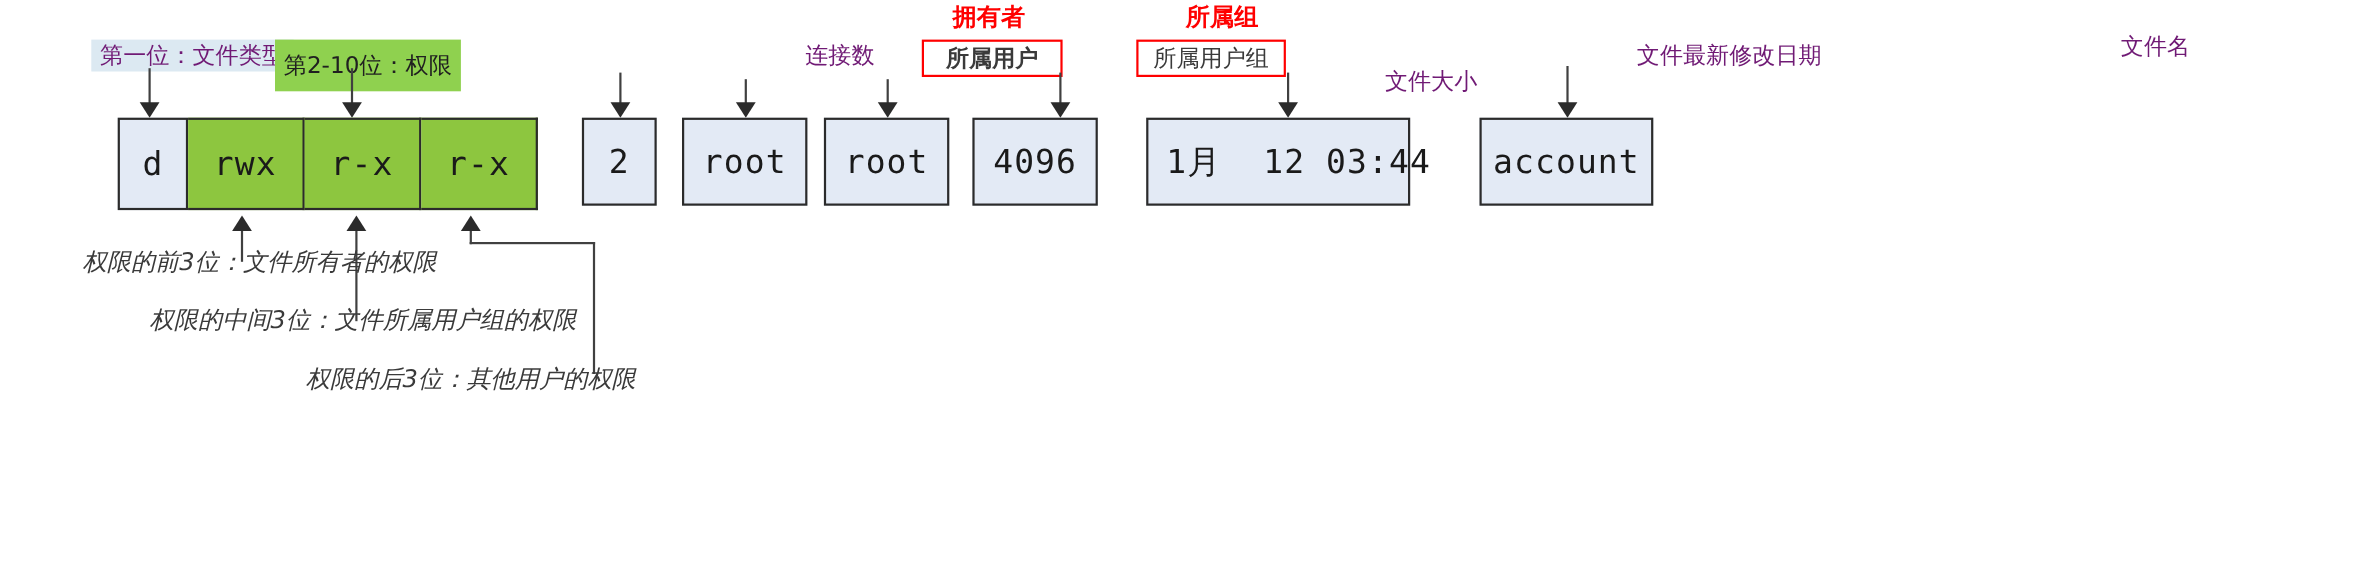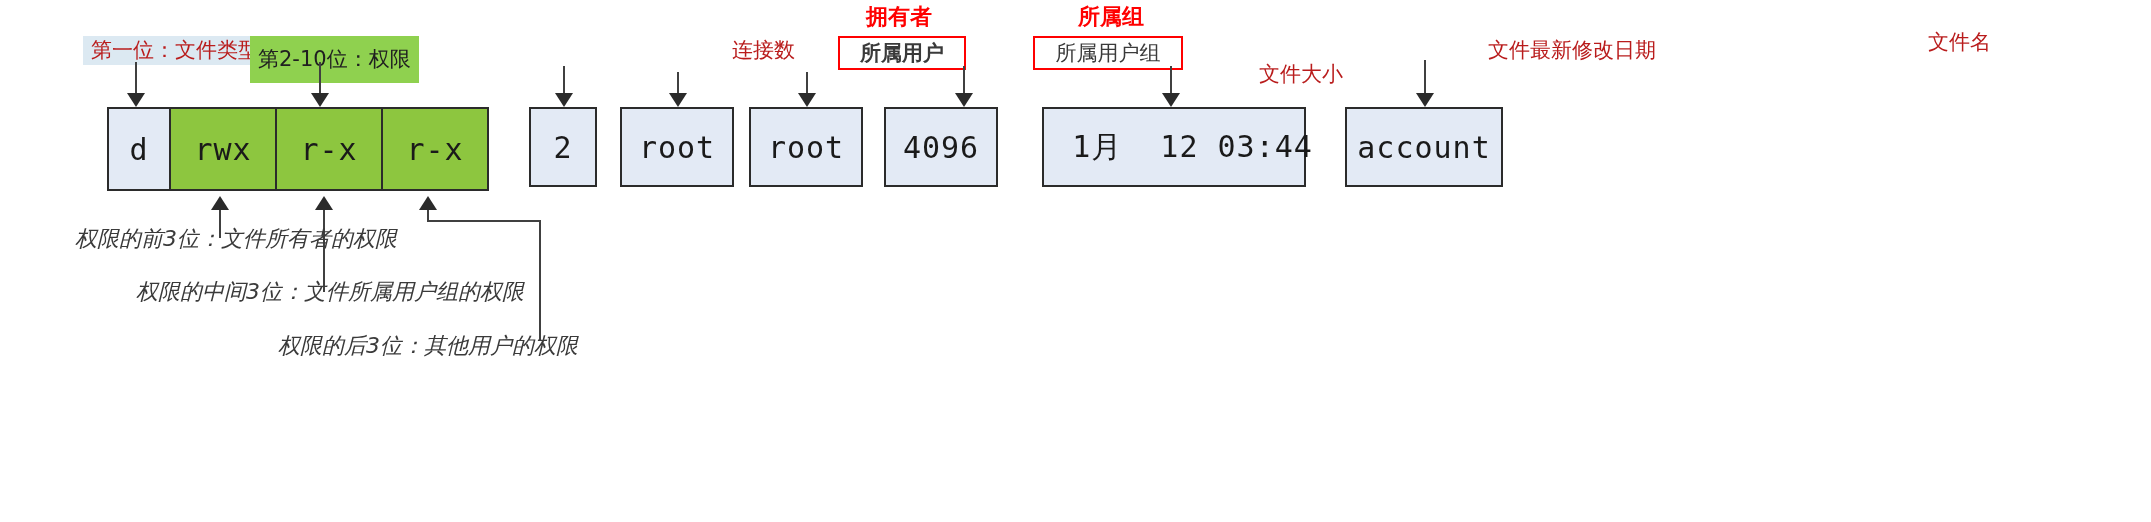--- a/index.html
+++ b/index.html
@@ -8,21 +8,21 @@
     font-family:"Liberation Sans","DejaVu Sans",sans-serif;
     overflow:hidden;
   }
   .stage{position:absolute;left:0;top:0;width:2151px;height:522px;}
 
   
   .abs{position:absolute;box-sizing:border-box;}
 
   
   .caption{
-    font-size:21px;color:#b91c1c;white-space:nowrap;
+    font-size:21px;color:#701a75;white-space:nowrap;
     font-family:"DejaVu Sans","Liberation Sans",sans-serif;
     line-height:1;
   }
   .caption.hl-blue{background:#dce9f2;padding:4px 8px;}
   .caption.hl-green{background:#8fd14f;padding:13px 8px;color:#202020;}
 
   .caption-red{
     font-size:22px;color:#ff0000;font-weight:bold;white-space:nowrap;
     font-family:"DejaVu Sans","Liberation Sans",sans-serif;line-height:1;
   }
@@ -71,21 +71,21 @@
   <div class="abs caption hl-green" style="left:250px;top:36px;">第2-10位：权限</div>
 
   <div class="abs caption" style="left:732px;top:40px;">连接数</div>
 
   <div class="abs caption-red" style="left:866px;top:6px;">拥有者</div>
 
   <div class="abs caption-boxed" style="left:838px;top:36px;width:128px;height:34px;font-weight:bold;">所属用户</div>
 
   <div class="abs caption-red" style="left:1078px;top:6px;">所属组</div>
 
-  <div class="abs caption-boxed" style="left:1033px;top:36px;width:150px;height:34px;">所属用户组</div>
+  <div class="abs caption-boxed" style="left:1033px;top:36px;width:136px;height:34px;">所属用户组</div>
 
   <div class="abs caption" style="left:1259px;top:40px;margin-top:24px;">文件大小</div>
 
   <div class="abs caption" style="left:1488px;top:40px;">文件最新修改日期</div>
 
   <div class="abs caption" style="left:1928px;top:32px;">文件名</div>
 
   <div class="abs vline" style="left:135px;top:62px;height:33px;"></div>
   <div class="abs arrow-down" style="left:127px;top:93px;"></div>
 
@@ -118,21 +118,21 @@
   </div>
 
   <div class="abs vbox" style="left:529px;top:107px;width:68px;height:80px;">2</div>
 
   <div class="abs vbox" style="left:620px;top:107px;width:114px;height:80px;">root</div>
 
   <div class="abs vbox" style="left:749px;top:107px;width:114px;height:80px;">root</div>
 
   <div class="abs vbox" style="left:884px;top:107px;width:114px;height:80px;">4096</div>
 
-  <div class="abs vbox" style="left:1042px;top:107px;width:264px;height:80px;padding-left:37px;">1月  12 03:44</div>
+  <div class="abs vbox" style="left:1042px;top:107px;width:240px;height:80px;padding-left:37px;">1月  12 03:44</div>
 
   <div class="abs vbox" style="left:1345px;top:107px;width:158px;height:80px;">account</div>
 
   <div class="abs arrow-up" style="left:211px;top:196px;"></div>
   <div class="abs vline" style="left:219px;top:210px;height:28px;"></div>
 
   <div class="abs arrow-up" style="left:315px;top:196px;"></div>
   <div class="abs vline" style="left:323px;top:210px;height:82px;"></div>
 
   <div class="abs arrow-up" style="left:419px;top:196px;"></div>

